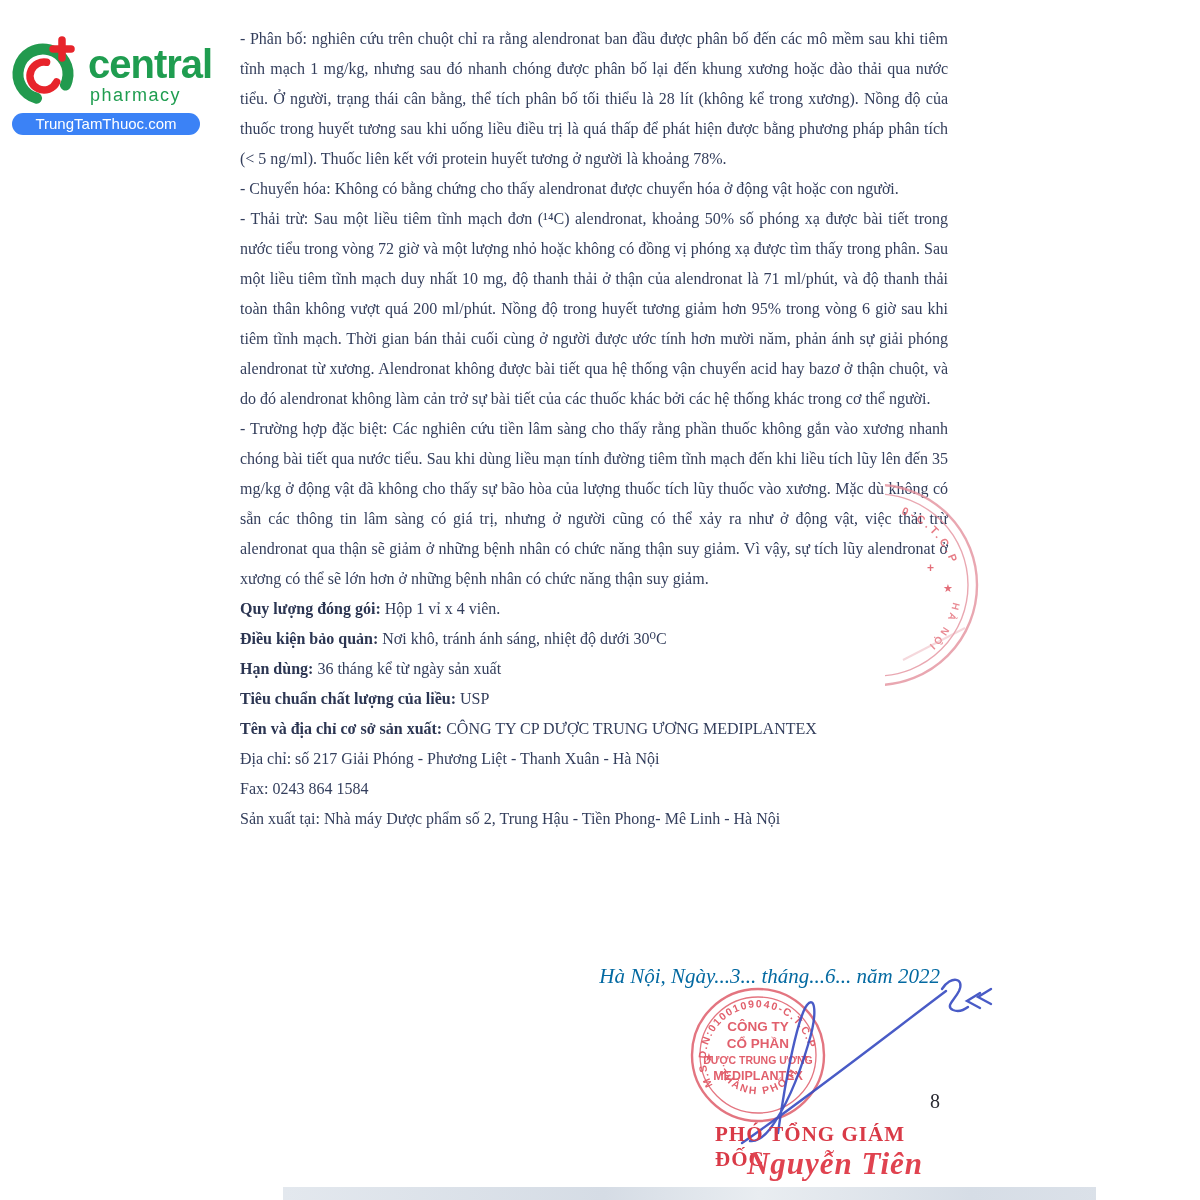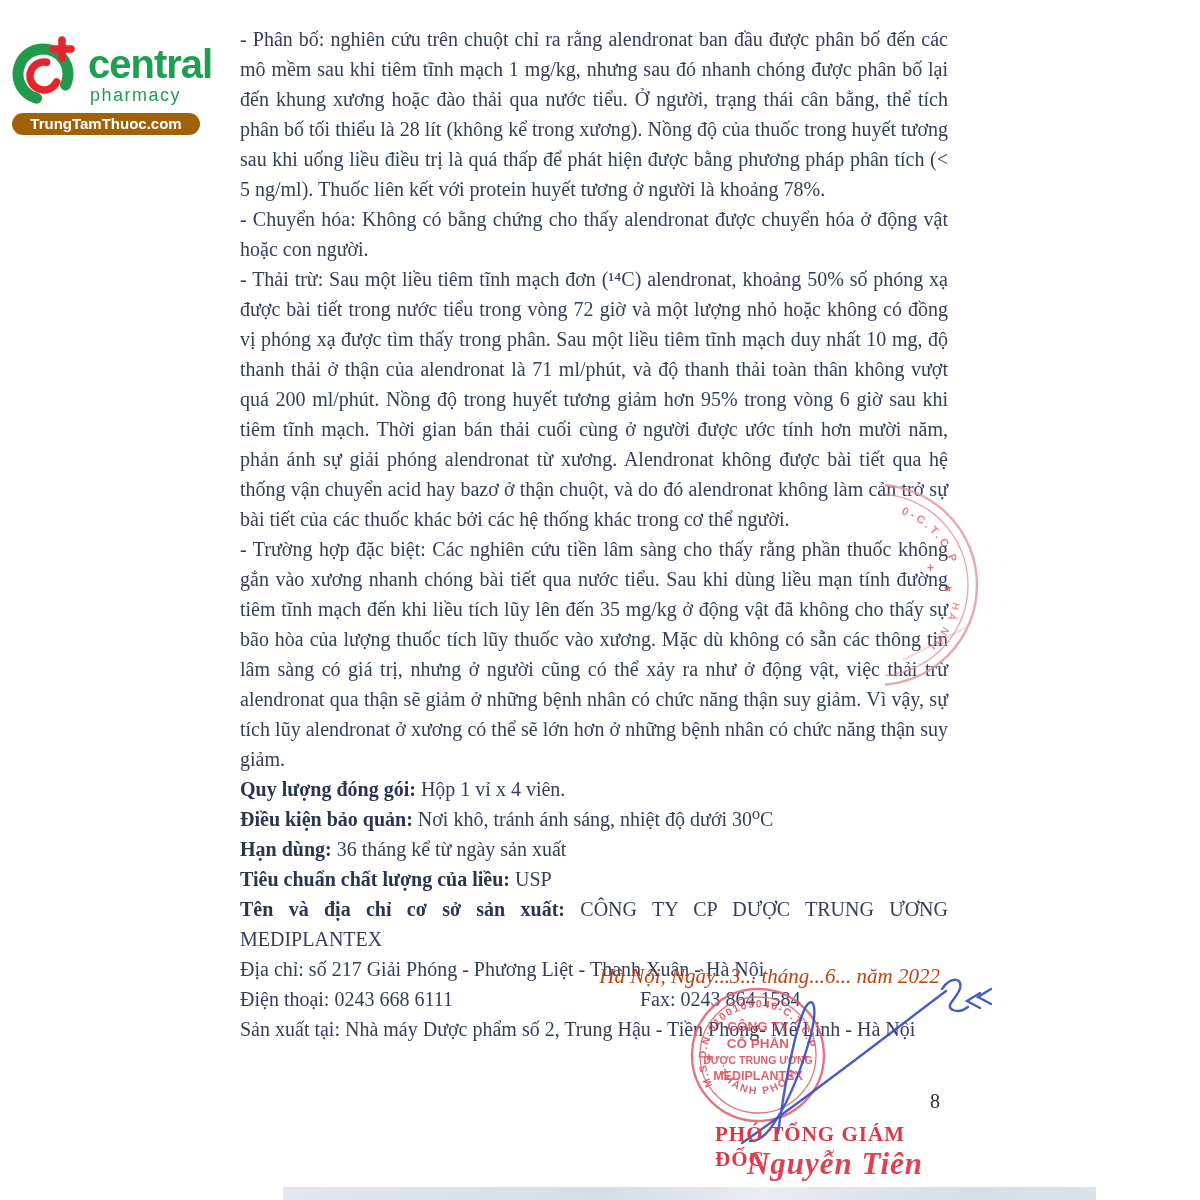--- a/index.html
+++ b/index.html
@@ -11,34 +11,34 @@
     font-family:"Liberation Serif","DejaVu Serif",serif;
   }
   
   .logo{position:absolute;left:10px;top:34px;width:210px;height:110px;}
   .logo-mark{position:absolute;left:0;top:0;}
   .logo-word{position:absolute;left:78px;top:10px;font-family:"Liberation Sans","DejaVu Sans",sans-serif;
     font-weight:bold;font-size:40px;color:#1f9d50;letter-spacing:-1px;line-height:1;}
   .logo-sub{position:absolute;left:80px;top:52px;font-family:Liberation Sans, sans-serif;
     font-size:18px;color:#1f9d50;letter-spacing:1.5px;line-height:1;}
   .logo-pill{position:absolute;left:2px;top:79px;width:188px;height:22px;border-radius:12px;
-    background:#a16207;color:#ffffff;font-family:"Liberation Sans","DejaVu Sans",sans-serif;
-    font-weight:bold;font-size:15px;line-height:22px;text-align:center;}
+    background:#3b82f6;color:#ffffff;font-family:"Liberation Sans","DejaVu Sans",sans-serif;
+    font-weight:normal;font-size:15px;line-height:22px;text-align:center;}
   
   .doc{
     position:absolute;left:240px;top:24px;width:708px;
-    font-size:20px;line-height:30px;color:#333e5c;
+    font-size:16px;line-height:30px;color:#333e5c;
   }
   .doc p{margin:0;text-align:justify;}
   .doc p strong{color:#2b3552;}
   .doc p.two-col{display:flex;text-align:left;}
   .doc p.two-col span:first-child{flex:0 0 400px;}
   .date-line{
     position:absolute;left:240px;top:964px;width:700px;text-align:right;
-    font-size:21px;font-style:italic;color:#c2410c;
+    font-size:21px;font-style:italic;color:#0369a1;
   }
   .page-number{position:absolute;left:930px;top:1090px;font-size:20px;color:#2b2b33;}
   
   .sig-title{position:absolute;left:715px;top:1122px;width:240px;text-align:left;
     color:#d93a47;font-weight:bold;font-size:21px;letter-spacing:1px;
     font-family:"Liberation Serif","DejaVu Serif",serif;}
   .sig-name{position:absolute;left:705px;top:1146px;width:260px;text-align:center;
     color:#e04350;font-size:31px;font-style:italic;font-weight:bold;letter-spacing:1px;}
   
   .stamp-main{position:absolute;left:658px;top:955px;opacity:.88;}
@@ -72,21 +72,20 @@
       <p>- Chuyển hóa: Không có bằng chứng cho thấy alendronat được chuyển hóa ở động vật hoặc con người.</p>
       <p>- Thải trừ: Sau một liều tiêm tĩnh mạch đơn (¹⁴C) alendronat, khoảng 50% số phóng xạ được bài tiết trong nước tiểu trong vòng 72 giờ và một lượng nhỏ hoặc không có đồng vị phóng xạ được tìm thấy trong phân. Sau một liều tiêm tĩnh mạch duy nhất 10 mg, độ thanh thải ở thận của alendronat là 71 ml/phút, và độ thanh thải toàn thân không vượt quá 200 ml/phút. Nồng độ trong huyết tương giảm hơn 95% trong vòng 6 giờ sau khi tiêm tĩnh mạch. Thời gian bán thải cuối cùng ở người được ước tính hơn mười năm, phản ánh sự giải phóng alendronat từ xương. Alendronat không được bài tiết qua hệ thống vận chuyển acid hay bazơ ở thận chuột, và do đó alendronat không làm cản trở sự bài tiết của các thuốc khác bởi các hệ thống khác trong cơ thể người.</p>
       <p>- Trường hợp đặc biệt: Các nghiên cứu tiền lâm sàng cho thấy rằng phần thuốc không gắn vào xương nhanh chóng bài tiết qua nước tiểu. Sau khi dùng liều mạn tính đường tiêm tĩnh mạch đến khi liều tích lũy lên đến 35 mg/kg ở động vật đã không cho thấy sự bão hòa của lượng thuốc tích lũy thuốc vào xương. Mặc dù không có sẵn các thông tin lâm sàng có giá trị, nhưng ở người cũng có thể xảy ra như ở động vật, việc thải trừ alendronat qua thận sẽ giảm ở những bệnh nhân có chức năng thận suy giảm. Vì vậy, sự tích lũy alendronat ở xương có thể sẽ lớn hơn ở những bệnh nhân có chức năng thận suy giảm.</p>
       <p><strong>Quy lượng đóng gói:</strong> Hộp 1 vỉ x 4 viên.</p>
       <p><strong>Điều kiện bảo quản:</strong> Nơi khô, tránh ánh sáng, nhiệt độ dưới 30⁰C</p>
       <p><strong>Hạn dùng:</strong> 36 tháng kể từ ngày sản xuất</p>
       <p><strong>Tiêu chuẩn chất lượng của liều:</strong> USP</p>
       <p><strong>Tên và địa chỉ cơ sở sản xuất:</strong> CÔNG TY CP DƯỢC TRUNG ƯƠNG MEDIPLANTEX</p>
       <p>Địa chỉ: số 217 Giải Phóng - Phương Liệt - Thanh Xuân - Hà Nội</p>
       <p class="two-col">
-        <span>Điện thoại: 0243 668 6111</span>
         <span>Fax: 0243 864 1584</span>
       </p>
       <p>Sản xuất tại: Nhà máy Dược phẩm số 2, Trung Hậu - Tiền Phong- Mê Linh - Hà Nội</p>
     </div>
 
   <div class="date-line">Hà Nội, Ngày...3... tháng...6... năm 2022</div>
 
   <div class="page-number">8</div>
 
   <svg class="stamp-fragment" width="115" height="215" viewBox="0 0 115 215">

